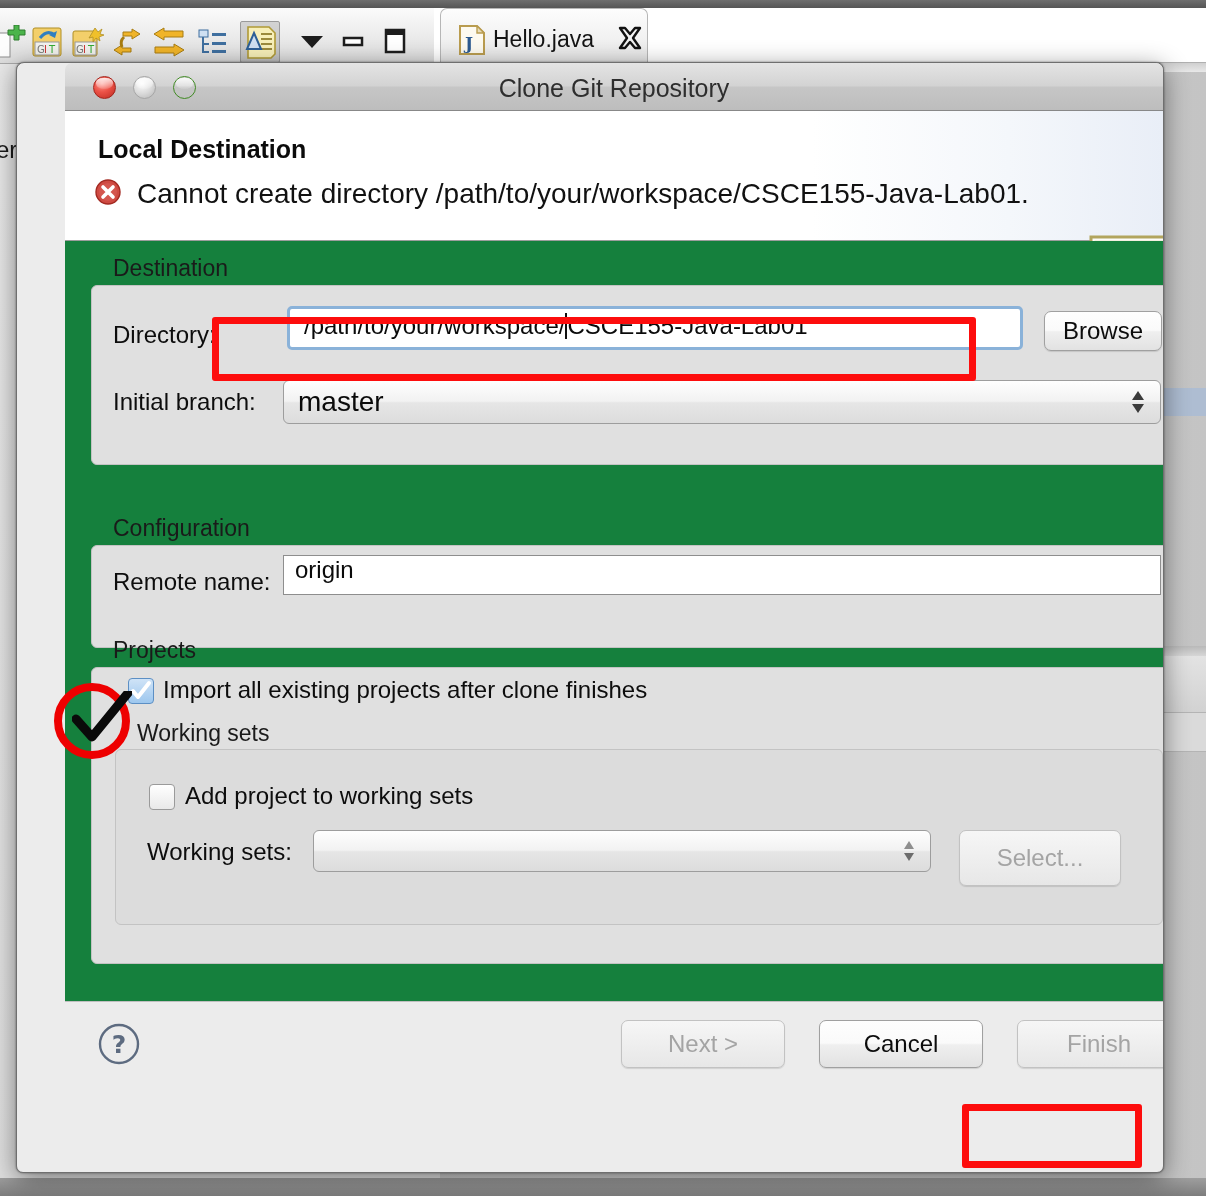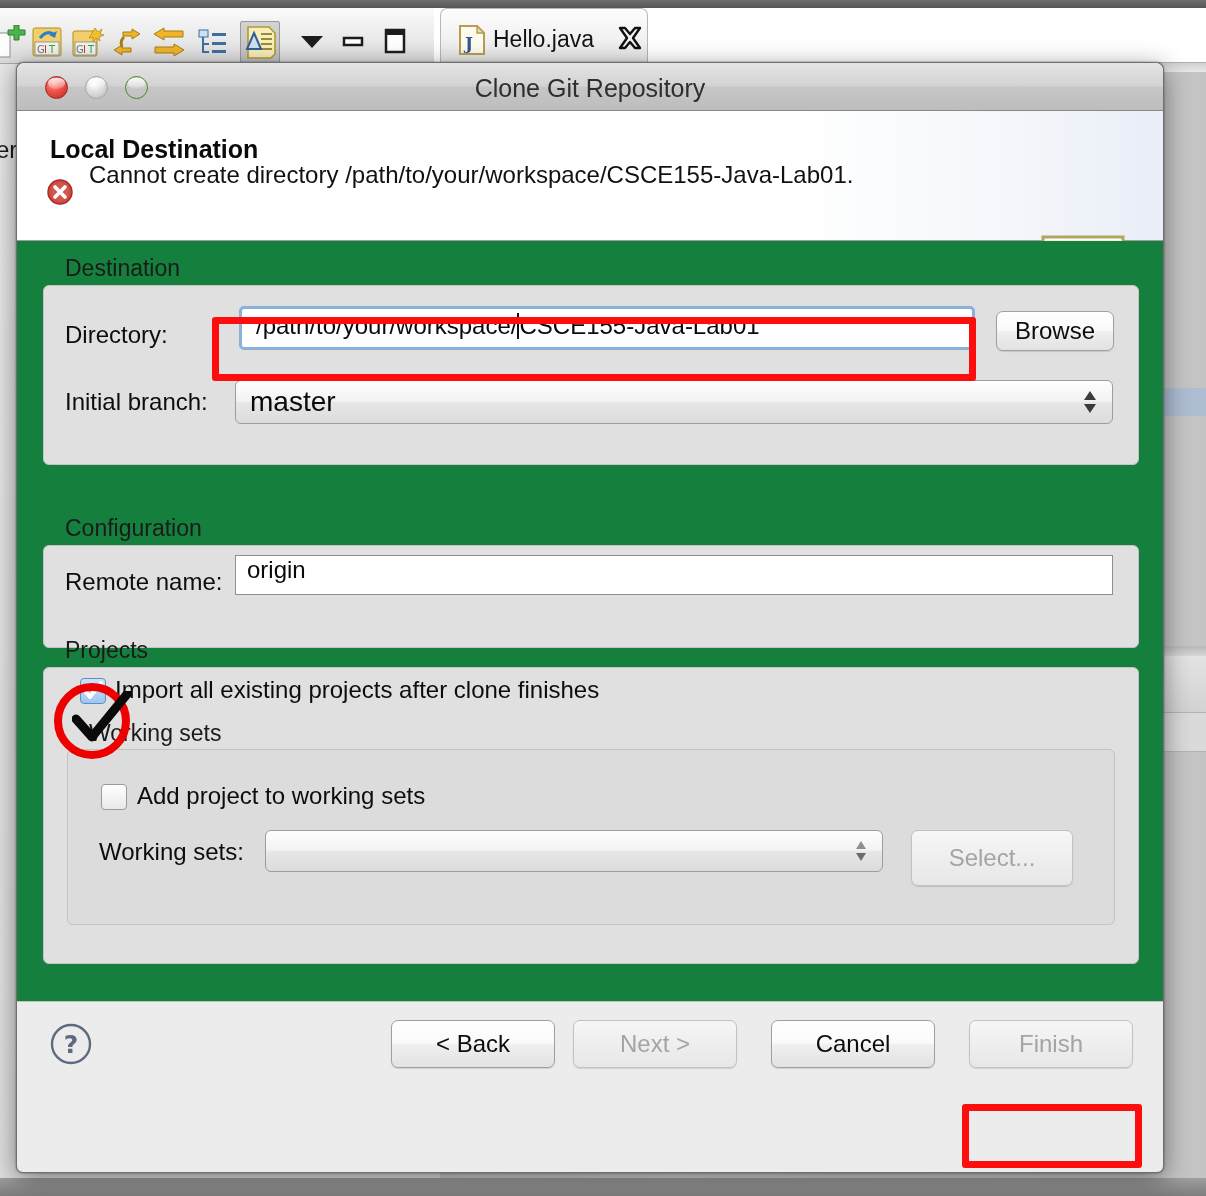--- a/index.html
+++ b/index.html
@@ -110,20 +110,21 @@
 
   
   #dialog {
     position: absolute;
     left: 16px; top: 62px; width: 1148px; height: 1111px;
     background: #ececec;
     border: 1px solid #6f6f6f;
     border-radius: 8px 8px 7px 7px;
     box-shadow: 0 6px 26px rgba(0,0,0,0.45), 0 0 2px rgba(0,0,0,0.5);
     overflow: hidden;
+    padding-left: 48px;
   }
   #titlebar {
     position: relative; height: 48px; width: 100%;
     background: linear-gradient(to bottom,#e4e4e4 0%, #d3d3d3 48%, #c6c6c6 52%, #bdbdbd 100%);
     border-bottom: 1px solid #888;
     border-radius: 7px 7px 0 0;
   }
   #title-text {
     position:absolute; left:0; right:0; top:11px;
     text-align:center; font-size:25px; color:#2e2e2e;
@@ -142,21 +143,21 @@
   
   #header {
     position:relative; height: 130px; width:100%;
     background: linear-gradient(to right,#ffffff 0%, #ffffff 68%, #f4f7fb 86%, #e9eef7 100%);
     border-bottom: 1px solid #9d9d9d;
   }
   #header-title {
     position:absolute; left:33px; top:24px; font-size:25px; font-weight:bold; color:#0b0b0b;
   }
   #header-msg {
-    position:absolute; left:72px; top:50px; font-size:24px; color:#111;
+    position:absolute; left:72px; top:67px; font-size:28px; color:#111;
     white-space:nowrap;
   }
   #err-icon { position:absolute; left:30px; top:68px; width:26px; height:26px; }
   #git-logo { position:absolute; left:1012px; top:122px; width:124px; height:104px; }
 
   
   #body {
     position:relative; width:100%; height: 846px;
     background: #15803d;
   }
@@ -494,21 +495,20 @@
     <div class="btn disabled" style="left:894px; top:589px; width:162px; height:56px;">Select...</div>
 
     <div id="footer">
       <div id="help-btn">
         <svg width="44" height="44" viewBox="0 0 44 44">
           <circle cx="22" cy="22" r="19" fill="#ececec" stroke="#5d6b80" stroke-width="2.4"></circle>
           <text x="22" y="31" text-anchor="middle" font-size="25" font-family="DejaVu Sans" font-weight="bold" fill="#5d6b80">?</text>
         </svg>
       </div>
 
-      <div class="btn" style="left:374px; top:18px; width:164px; height:48px;">&lt; Back</div>
       <div class="btn disabled" style="left:556px; top:18px; width:164px; height:48px;">Next &gt;</div>
       <div class="btn" style="left:754px; top:18px; width:164px; height:48px;">Cancel</div>
       <div class="btn disabled" style="left:952px; top:18px; width:164px; height:48px;">Finish</div>
     </div>
   </div>
 </div>
 
 <div class="ann-rect" style="left:212px; top:317px; width:764px; height:64px;"></div>
 
 <div class="ann-circle" style="left:54px; top:683px; width:76px; height:76px;"></div>

